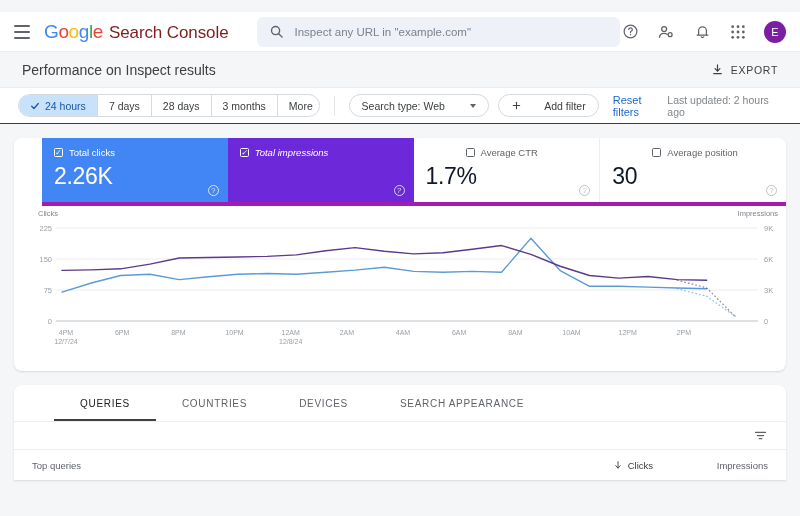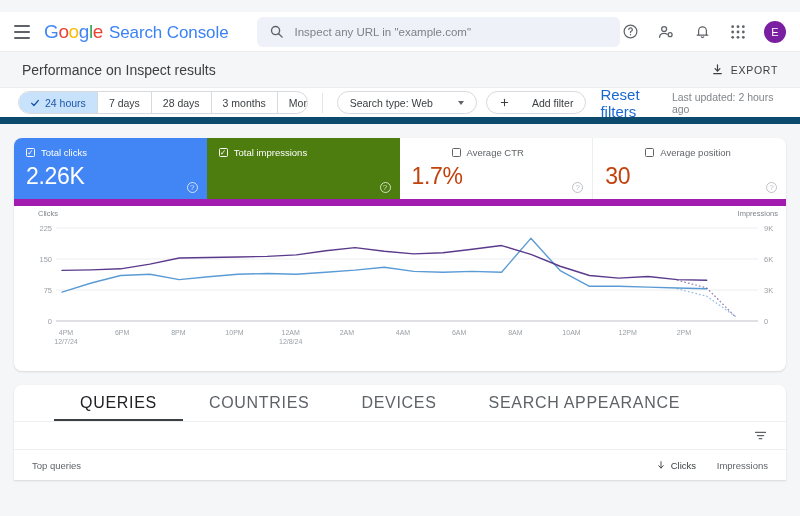--- a/index.html
+++ b/index.html
@@ -19,21 +19,21 @@
     border-bottom: 1px solid #ecedef;
     margin-top: 12px;
   }
   .hamburger { width: 18px; height: 14px; display: flex; flex-direction: column;
                justify-content: space-between; cursor: pointer; margin-right: 14px; }
   .hamburger span { display: block; height: 2px; background: #5f6368; border-radius: 1px; }
   .brand { display: flex; align-items: baseline; white-space: nowrap; }
   .glogo { font-size: 19px; letter-spacing: -0.4px; font-weight: 400; }
   .glogo .b { color: #4285F4; } .glogo .r { color: #EA4335; }
   .glogo .y { color: #FBBC05; } .glogo .g { color: #34A853; }
-  .brandtxt { font-size: 17px; color: #3b82f6; margin-left: 6px; letter-spacing: -0.1px; }
+  .brandtxt { font-size: 17px; color: #7f1d1d; margin-left: 6px; letter-spacing: -0.1px; }
 
   .searchwrap {
     margin-left: 28px; width: 405px; height: 30px;
     background: #eef1f8; border-radius: 6px;
     display: flex; align-items: center; padding: 0 12px;
   }
   .searchwrap svg { flex: none; }
   .searchinput {
     border: none; outline: none; background: transparent;
     font-family: "Liberation Sans", sans-serif;
@@ -55,83 +55,83 @@
     height: 35px; display: flex; align-items: center;
     padding: 0 22px; background: #f5f6f8;
   }
   .pagetitle { font-size: 14px; color: #3c4043; }
   .export { margin-left: auto; display: flex; align-items: center; gap: 7px;
             color: #3c4043; font-size: 10.5px; letter-spacing: .7px; cursor: pointer; }
 
   
   .filterbar {
     height: 37px; background: #ffffff; display: flex; align-items: center;
-    padding: 0 18px; border-top: 1px solid #ecedef; border-bottom: 7px solid #0c4a6e;
+    padding: 0 18px; border-top: 1px solid #ecedef; border-bottom: 1px solid #0c4a6e;
   }
   .chipgroup { display: flex; border: 1px solid #d6d9dd; border-radius: 15px; overflow: hidden; height: 23px; }
   .chip {
     display: flex; align-items: center; gap: 5px;
     padding: 0 11px; font-size: 10.5px; color: #3c4043;
     border-right: 1px solid #d6d9dd; cursor: pointer; white-space: nowrap;
   }
   .chip:last-child { border-right: none; }
   .chip.active { background: #c9e2fb; color: #1a57a8; }
   .caret { width: 0; height: 0; border-left: 3.5px solid transparent;
            border-right: 3.5px solid transparent; border-top: 4px solid #5f6368; margin-left: 3px; }
   .divider-v { width: 1px; height: 20px; background: #e3e5e8; margin: 0 14px; }
   .pillbtn {
     display: flex; align-items: center; gap: 22px; height: 23px;
     border: 1px solid #d6d9dd; border-radius: 15px; padding: 0 12px;
     font-size: 10.5px; color: #3c4043; cursor: pointer; white-space: nowrap;
   }
-  .linkbtn { color: #1967d2; font-size: 15px; cursor: pointer; margin-left: 14px; }
+  .linkbtn { color: #1967d2; font-size: 11px; cursor: pointer; margin-left: 14px; }
   .lastupd { margin-left: auto; font-size: 10.5px; color: #80868b; }
 
   
   .wrap { padding: 14px 14px 0 14px; }
   .card { background: #fff; border-radius: 8px; box-shadow: 0 1px 2px rgba(60,64,67,.16); overflow: hidden; }
 
-  .metrics { display: flex; height: 68px; border-bottom: 7px solid #a21caf; }
+  .metrics { display: flex; height: 68px; border-bottom: 4px solid #a21caf; margin-left: 28px; }
   .metric { flex: 1; padding: 9px 12px 0 12px; position: relative; cursor: pointer;
             border-right: 1px solid #eceef0; }
   .metric:last-child { border-right: none; }
   .metric.clicks { background: #4285F4; border-right: none; }
-  .metric.impr   { background: #4d7c0f; border-right: none; }
+  .metric.impr   { background: #6d28d9; border-right: none; font-style: italic; }
   .mlabel { display: flex; align-items: center; gap: 6px; font-size: 9.5px; }
   .metric.clicks .mlabel, .metric.impr .mlabel { color: #ffffff; }
   .metric.plain .mlabel { color: #5f6368; padding-left: 40px; }
   .cbox { width: 9px; height: 9px; border: 1.3px solid currentColor; border-radius: 1.5px;
           display: flex; align-items: center; justify-content: center; flex: none; }
   .cbox.on::after { content: "✓"; font-size: 7.5px; line-height: 1; }
   .mvalue { margin-top: 5px; font-size: 23px; font-weight: 400; letter-spacing: -0.3px; }
   .metric.clicks .mvalue, .metric.impr .mvalue { color: #ffffff; }
-  .metric.plain .mvalue { color: #c2410c; }
+  .metric.plain .mvalue { color: #0f172a; }
   .qmark { position: absolute; right: 9px; bottom: 6px; width: 11px; height: 11px;
            border-radius: 50%; border: 1px solid currentColor; font-size: 8px;
            display: flex; align-items: center; justify-content: center; }
   .metric.clicks .qmark { color: rgba(255,255,255,.75); }
   .metric.impr .qmark { color: rgba(255,255,255,.75); }
   .metric.plain .qmark { color: #bdc1c6; }
 
   .chartbox { height: 165px; position: relative; }
   .chartbox svg { display: block; }
 
   
   .bottomcard { background: #fff; border-radius: 8px 8px 0 0; margin: 14px 14px 0 14px;
                 box-shadow: 0 1px 2px rgba(60,64,67,.16); overflow: hidden; }
   .tabs { display: flex; height: 37px; border-bottom: 1px solid #eceef0; padding-left: 40px; }
-  .tab { padding: 0 26px; display: flex; align-items: center; font-size: 16px;
+  .tab { padding: 0 26px; display: flex; align-items: center; font-size: 10px;
          color: #5f6368; letter-spacing: .7px; cursor: pointer; position: relative; }
   .tab.active { color: #202124; }
   .tab.active::after { content: ""; position: absolute; left: 0; right: 0; bottom: 0;
                        height: 2.5px; background: #3c4043; }
   .toolrow { height: 28px; display: flex; align-items: center; justify-content: flex-end;
              padding-right: 18px; border-bottom: 1px solid #eceef0; }
   .thead { height: 30px; display: flex; align-items: center; padding: 0 18px;
-           font-size: 9.5px; color: #5f6368; }
+           font-size: 9.5px; color: #5f6368; gap: 43px; }
   .th-q { flex: 1; }
   .th-c { width: 86px; display: flex; align-items: center; justify-content: flex-end; gap: 5px; color: #3c4043; }
   .th-i { width: 72px; text-align: right; }
 </style>
 </head>
 <body>
 
 <div class="appbar">
   <div class="hamburger">
     <span></span>

